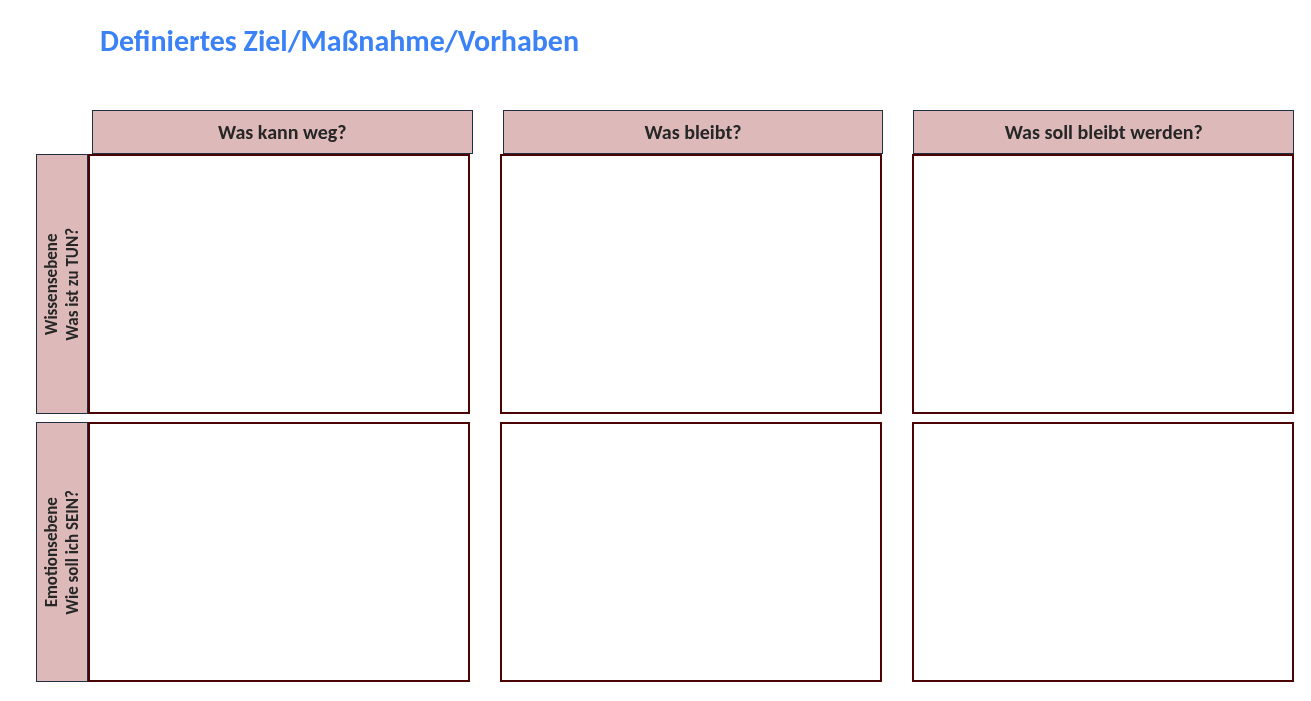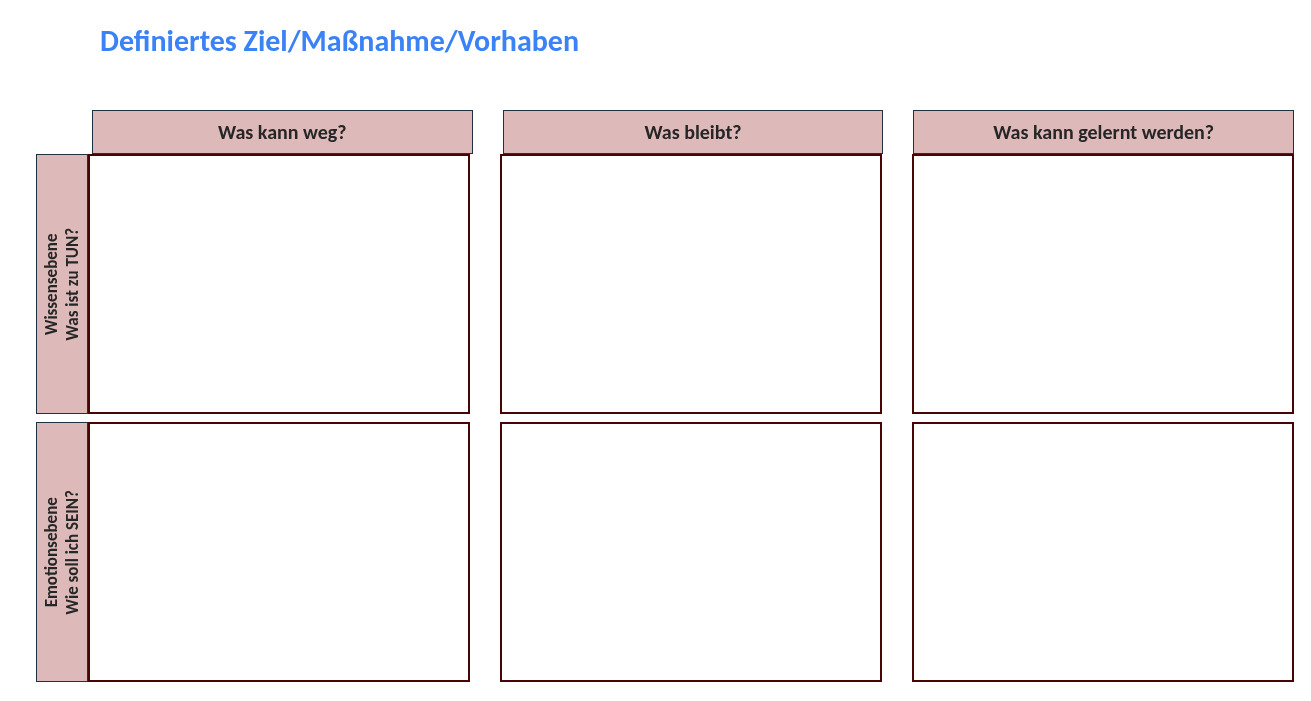--- a/index.html
+++ b/index.html
@@ -90,21 +90,21 @@
 </head>
 <body>
 
 <div class="title">Definiertes Ziel/Maßnahme/Vorhaben</div>
 
 <div class="matrix">
 
   <div class="col-headers">
     <div class="col-header">Was kann weg?</div>
     <div class="col-header">Was bleibt?</div>
-    <div class="col-header">Was kann gelernt werden?</div>
+    <div class="col-header">Was soll bleibt werden?</div>
   </div>
 
   <div class="matrix-row">
     <div class="row-header">
       <div class="row-header-text">
         <span>Wissensebene</span><br>
         <span>Was ist zu TUN?</span>
       </div>
     </div>
     <div class="cells">

